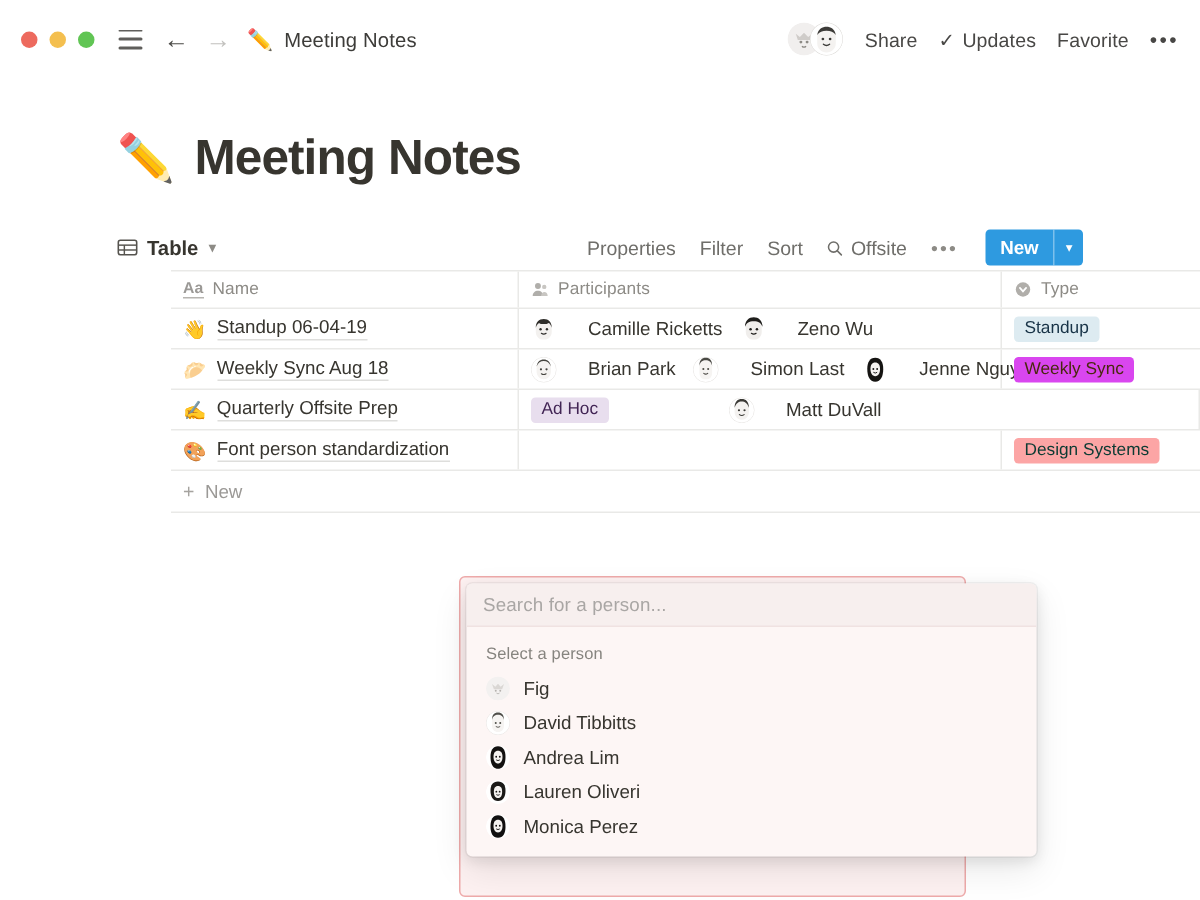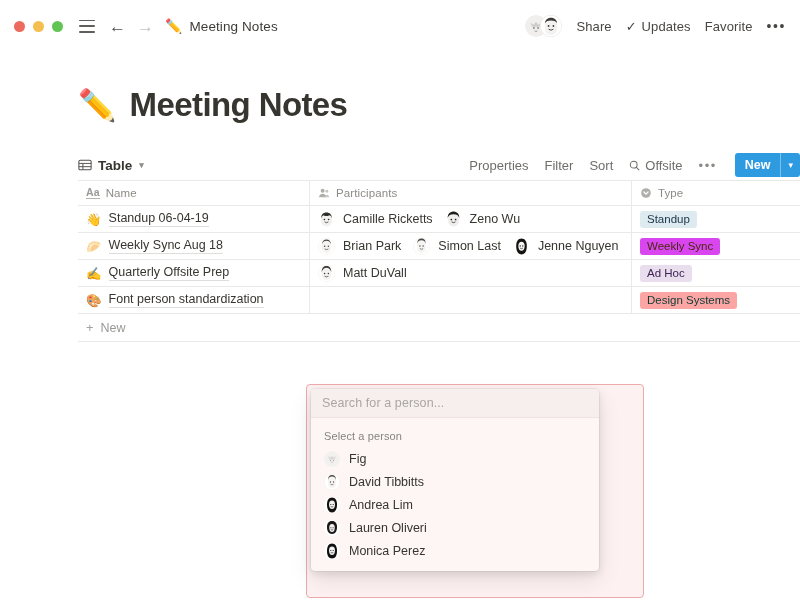--- a/index.html
+++ b/index.html
@@ -99,20 +99,21 @@
     letter-spacing: -.6px;
     color: #37352f;
   }
 
   
   .viewbar {
     margin-top: 26px;
     height: 30px;
     display: flex;
     align-items: center;
+    padding-right: 78px;
   }
   .view-tab {
     display: flex;
     align-items: center;
     gap: 6px;
     font-size: 13.5px;
     font-weight: 600;
     color: #37352f;
   }
   .view-tab .chev { font-size: 9px; color: #8d8b86; margin-left: 1px; }
@@ -151,21 +152,21 @@
   }
   .new-btn .div { width: 1px; height: 24px; background: rgba(255,255,255,.38); }
   .new-btn .chev {
     color: #fff;
     font-size: 9px;
     padding: 0 7px;
     line-height: 24px;
   }
 
   
-  .table { border-top: 1px solid #e9e9e7; }
+  .table { border-top: 1px solid #e9e9e7; margin-left: 36px; }
 
   .trow {
     display: flex;
     height: 27px;
     border-bottom: 1px solid #e9e9e7;
     align-items: center;
   }
   .trow.header { height: 25px; }
 
   .cell { height: 100%; display: flex; align-items: center; padding-left: 8px; }
@@ -194,21 +195,21 @@
     font-size: 12.5px;
     color: #37352f;
     border-bottom: 1px solid #dededc;
     line-height: 15px;
     white-space: nowrap;
   }
 
   .person {
     display: inline-flex;
     align-items: center;
-    gap: 8px;
+    gap: 21px;
     margin-right: 12px;
   }
   .person .nm { font-size: 12.5px; color: #37352f; white-space: nowrap; }
 
   .tag {
     font-size: 11.5px;
     padding: 1.5px 7px;
     border-radius: 3px;
     line-height: 14px;
     white-space: nowrap;
@@ -238,21 +239,21 @@
     background: rgba(234, 94, 94, 0.085);
     border: 1px solid #eeaaaa;
     border-radius: 4px;
     z-index: 40;
   }
 
   .popup {
     position: absolute;
     left: 311px;
     top: 303px;
-    width: 288px;
+    width: 380px;
     background: #fdf6f5;
     border-radius: 4px;
     box-shadow: 0 0 0 1px rgba(15,15,15,.05), 0 3px 9px rgba(15,15,15,.10), 0 9px 24px rgba(15,15,15,.09);
     z-index: 50;
     overflow: hidden;
   }
 
   .popup-search {
     height: 29px;
     display: flex;
@@ -482,35 +483,35 @@
       <div class="cell c-type">
         <span class="tag" style="background:#d946ef;color:#49290E">Weekly Sync</span>
       </div>
     </div>
 
     <div class="trow">
       <div class="cell c-name">
         <span class="row-emoji">✍️</span>
         <span class="row-name">Quarterly Offsite Prep</span>
       </div>
+      <div class="cell c-type">
+        <span class="tag" style="background:#E8DEEE;color:#412454">Ad Hoc</span>
+      </div>
       <div class="cell c-part">
         <span class="person">
           <svg class="av" width="17" height="17" viewBox="0 0 32 32">
             <circle cx="16" cy="16" r="16" fill="#ffffff" stroke="#e2e0dd"></circle>
             <path d="M7 15c0-7 4-11 9-11s9 4 9 11v3c0 6-4 10-9 10s-9-4-9-10z" fill="#f4f2f0"></path>
             <path d="M7 13c2-6 5-8 9-8s7 2 9 8c0-8-4-11-9-11S7 5 7 13z" fill="#3b3a36"></path>
             <circle cx="12.5" cy="16" r="1.4" fill="#3b3a36"></circle>
             <circle cx="19.5" cy="16" r="1.4" fill="#3b3a36"></circle>
             <path d="M13 21.5q3 2 6 0" stroke="#3b3a36" stroke-width="1.3" fill="none" stroke-linecap="round"></path>
           </svg>
           <span class="nm">Matt DuVall</span>
         </span>
-      </div>
-      <div class="cell c-type">
-        <span class="tag" style="background:#E8DEEE;color:#412454">Ad Hoc</span>
       </div>
     </div>
 
     <div class="trow">
       <div class="cell c-name">
         <span class="row-emoji">🎨</span>
         <span class="row-name">Font person standardization</span>
       </div>
       <div class="cell c-part"></div>
       <div class="cell c-type">

